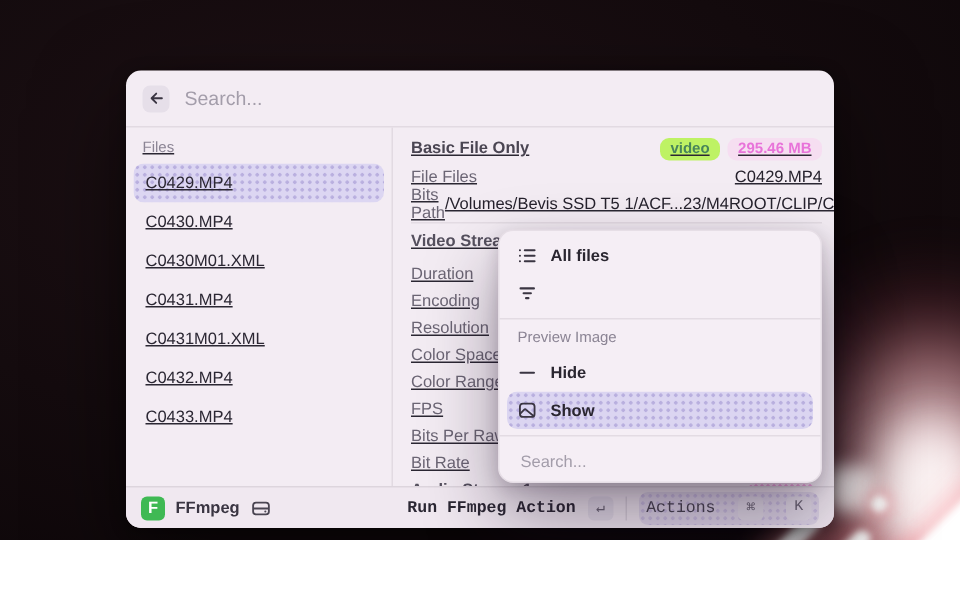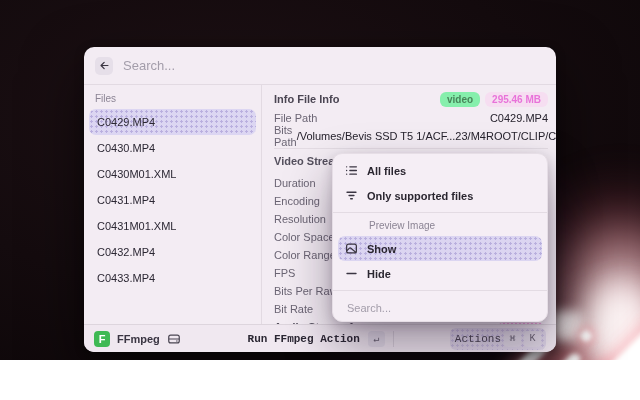--- a/index.html
+++ b/index.html
@@ -38,38 +38,38 @@
     display:flex; flex-direction:column;
     box-shadow:0 24px 60px rgba(0,0,0,0.55), 0 2px 10px rgba(0,0,0,0.35);
     color:#2b2733;
   }
   .searchbar { height:38px; flex:0 0 38px; display:flex; align-items:center; padding:0 11px;
     border-bottom:1px solid #e2dae2; }
   .back-btn { width:18px; height:18px; border-radius:5px; background:#e6dfe9; color:#3a3542;
     display:flex; align-items:center; justify-content:center; margin-right:10px; cursor:pointer; }
   .search-ph { font-size:13px; color:#a39daa; }
 
-  .content { flex:1; display:flex; min-height:0; }
+  .content { flex:1; display:flex; min-height:0;text-decoration:underline; }
 
   
   .leftpane { width:178px; flex:0 0 178px; border-right:1px solid #e2dae2; padding:0 5px; overflow:hidden; }
   .pane-header { font-size:10px; color:#8b8494; padding:8px 6px 5px 6px; }
   .file-item { height:26px; display:flex; align-items:center; padding:0 8px; font-size:11px;
     color:#2b2733; border-radius:7px; cursor:pointer; white-space:nowrap; }
   .file-item.selected { background-color:#dcd6f2;
     background-image: radial-gradient(rgba(104,86,178,0.30) 1px, transparent 1.3px);
     background-size:5px 5px; }
 
   
   .infopane { flex:1; padding:0 8px 0 12px; overflow:hidden; font-size:11px; }
   .info-header { height:20px; margin-top:4px; display:flex; align-items:center; }
   .info-title { color:#4a4552; font-weight:bold; font-size:11px; }
   .badges { margin-left:auto; display:flex; gap:5px; }
   .badge { font-size:10px; padding:2px 7px; border-radius:6px; font-weight:bold; }
-  .badge-video { background:#86efac; color:#48855a; }
+  .badge-video { background:#bef264; color:#48855a; }
   .badge-size  { background:#f6def1; color:#e873d9; }
   .kv-row { height:18px; display:flex; align-items:center; }
   .kv-label { color:#6b6574; }
   .kv-value { margin-left:auto; color:#26222d; text-align:right; white-space:nowrap; }
   .info-divider { border:none; border-top:1px solid #e4dce4; margin:3px 0; }
   .section-row { height:18px; display:flex; align-items:center; color:#55505e; font-weight:bold; }
   .section-row.gap { margin-bottom:4px; }
   .stat-row { height:18px; display:flex; align-items:center; color:#6b6574; }
   .audio-row { position:relative; }
   .badge-sliver { position:absolute; right:4px; top:4px; width:46px; height:14px; border-radius:6px;
@@ -81,39 +81,39 @@
     display:flex; align-items:center; padding:0 10px; gap:7px; }
   .ffmpeg-logo { width:16px; height:16px; border-radius:4px; background:#3fb954; color:#fff;
     font-size:11px; font-weight:bold; display:flex; align-items:center; justify-content:center; }
   .app-name { font-size:11px; font-weight:bold; color:#3a3542; }
   .drive-icon { color:#4a4552; display:flex; align-items:center; cursor:pointer; }
   .footer-right { margin-left:auto; display:flex; align-items:center; gap:8px;font-family:Liberation Mono, monospace; }
   .run-label { font-size:11px; font-weight:bold; color:#2b2733; cursor:pointer; }
   .key-badge { min-width:17px; height:16px; padding:0 3px; border-radius:4px; background:#e3dce8;
     color:#6b6574; font-size:10px; display:flex; align-items:center; justify-content:center; }
   .footer-sep { width:1px; height:16px; background:#d9d1db; }
-  .actions-group { display:flex; align-items:center; gap:3px; padding:3px 5px; border-radius:6px;
+  .actions-group { display:flex; align-items:center; gap:15px; padding:3px 5px; border-radius:6px;
     background-color:rgba(150,132,202,0.18);
     background-image:radial-gradient(rgba(104,86,178,0.18) 1px, transparent 1.2px);
-    background-size:5px 5px; cursor:pointer;margin-left:48px; }
+    background-size:5px 5px; cursor:pointer; }
   .actions-label { font-size:11px; color:#4a4552; }
 
   
   .menu { position:absolute; left:332px; top:153px; width:216px; z-index:6;
     background:#f5eef5; border:1px solid #e6dee6; border-radius:10px;
     box-shadow:0 24px 50px rgba(25,10,35,0.40), 0 4px 12px rgba(25,10,35,0.18);
     padding:4px 5px 0 5px; color:#2a2630; }
   .menu-item { height:25px; display:flex; align-items:center; gap:9px; padding:0 7px;
     font-size:11px; font-weight:bold; border-radius:7px; cursor:pointer; }
   .menu-item .mi-icon { display:flex; align-items:center; color:#3a3542; }
   .menu-item.selected { background-color:#dbd5f1;
     background-image:radial-gradient(rgba(104,86,178,0.30) 1px, transparent 1.3px);
     background-size:5px 5px; }
   .menu-divider { border:none; border-top:1px solid #e3dbe3; margin:4px -5px 3px -5px; }
-  .menu-section { font-size:10px; color:#8b8494; padding:4px 7px 5px 7px;margin-left:24px; }
+  .menu-section { font-size:10px; color:#8b8494; padding:4px 7px 5px 7px; }
   .menu-search { height:27px; display:flex; align-items:center; padding:0 9px;
     font-size:11px; color:#a39daa; cursor:text; }
 
   svg { display:block; }
 </style>
 </head>
 <body>
 
 <div id="stage">
 
@@ -146,28 +146,28 @@
         <div class="file-item">C0430.MP4</div>
         <div class="file-item">C0430M01.XML</div>
         <div class="file-item">C0431.MP4</div>
         <div class="file-item">C0431M01.XML</div>
         <div class="file-item">C0432.MP4</div>
         <div class="file-item">C0433.MP4</div>
       </div>
 
       <div class="infopane">
         <div class="info-header">
-          <span class="info-title">Info File Info</span>
+          <span class="info-title">Basic File Only</span>
           <span class="badges">
             <span class="badge badge-video">video</span>
             <span class="badge badge-size">295.46 MB</span>
           </span>
         </div>
         <div class="kv-row">
-          <span class="kv-label">File Path</span>
+          <span class="kv-label">File Files</span>
           <span class="kv-value">C0429.MP4</span>
         </div>
         <div class="kv-row">
           <span class="kv-label">Bits Path</span>
           <span class="kv-value">/Volumes/Bevis SSD T5 1/ACF...23/M4ROOT/CLIP/C0429.MP4</span>
         </div>
         <hr class="info-divider">
         <div class="section-row gap">Video Stream 1</div>
         <div class="stat-row">
             <span>Duration</span>
@@ -236,38 +236,37 @@
       <span>All files</span>
     </div>
     <div class="menu-item">
       <span class="mi-icon">
         <svg width="13" height="13" viewBox="0 0 16 16">
           <g stroke="currentColor" stroke-width="1.7" stroke-linecap="round">
             <path d="M2.5 4h11M5 8h6M7 12h2"></path>
           </g>
         </svg>
       </span>
-      <span>Only supported files</span>
     </div>
     <hr class="menu-divider">
     <div class="menu-section">Preview Image</div>
+    <div class="menu-item">
+      <span class="mi-icon">
+        <svg width="13" height="13" viewBox="0 0 16 16">
+          <path d="M2.5 8h11" stroke="currentColor" stroke-width="1.8" stroke-linecap="round"></path>
+        </svg>
+      </span>
+      <span>Hide</span>
+    </div>
     <div class="menu-item selected">
       <span class="mi-icon">
         <svg width="13" height="13" viewBox="0 0 16 16">
           <rect x="2" y="2.5" width="12" height="11" rx="2.5" fill="none" stroke="currentColor" stroke-width="1.5"></rect>
           <path d="M2.5 10.5l3-3c.4-.4 1-.4 1.4 0l6.3 5.2" fill="none" stroke="currentColor" stroke-width="1.5" stroke-linecap="round"></path>
         </svg>
       </span>
       <span>Show</span>
-    </div>
-    <div class="menu-item">
-      <span class="mi-icon">
-        <svg width="13" height="13" viewBox="0 0 16 16">
-          <path d="M2.5 8h11" stroke="currentColor" stroke-width="1.8" stroke-linecap="round"></path>
-        </svg>
-      </span>
-      <span>Hide</span>
     </div>
     <hr class="menu-divider">
     <div class="menu-search">Search...</div>
   </div>
 
 </div>
 
 </body></html>

